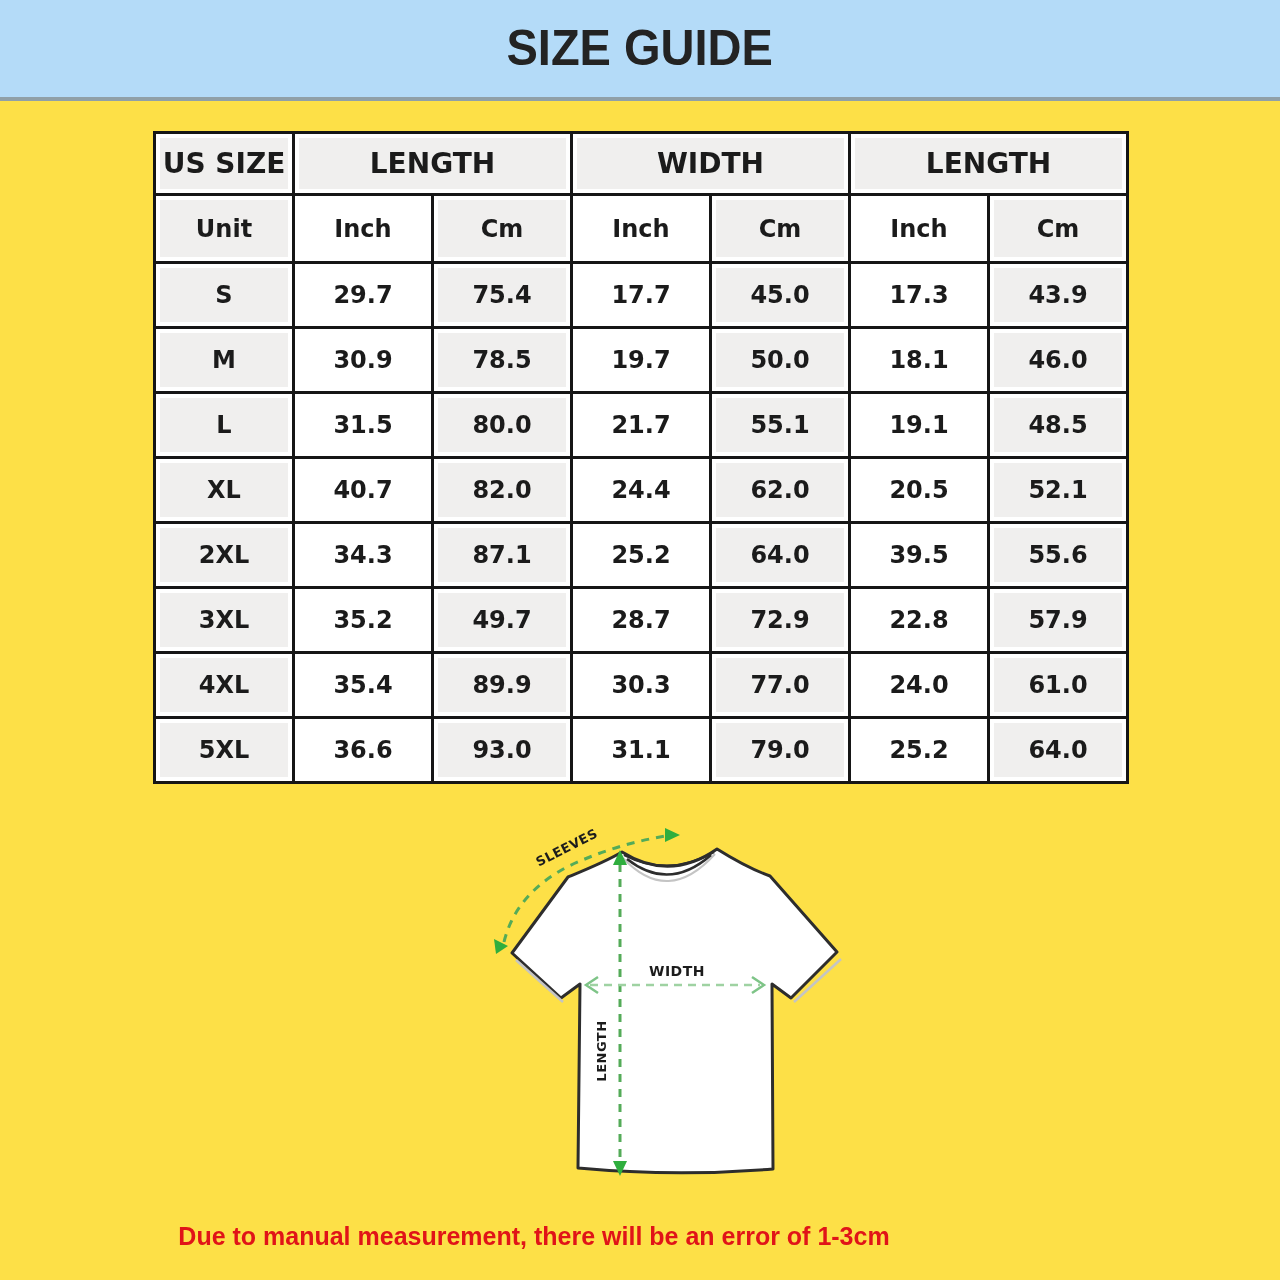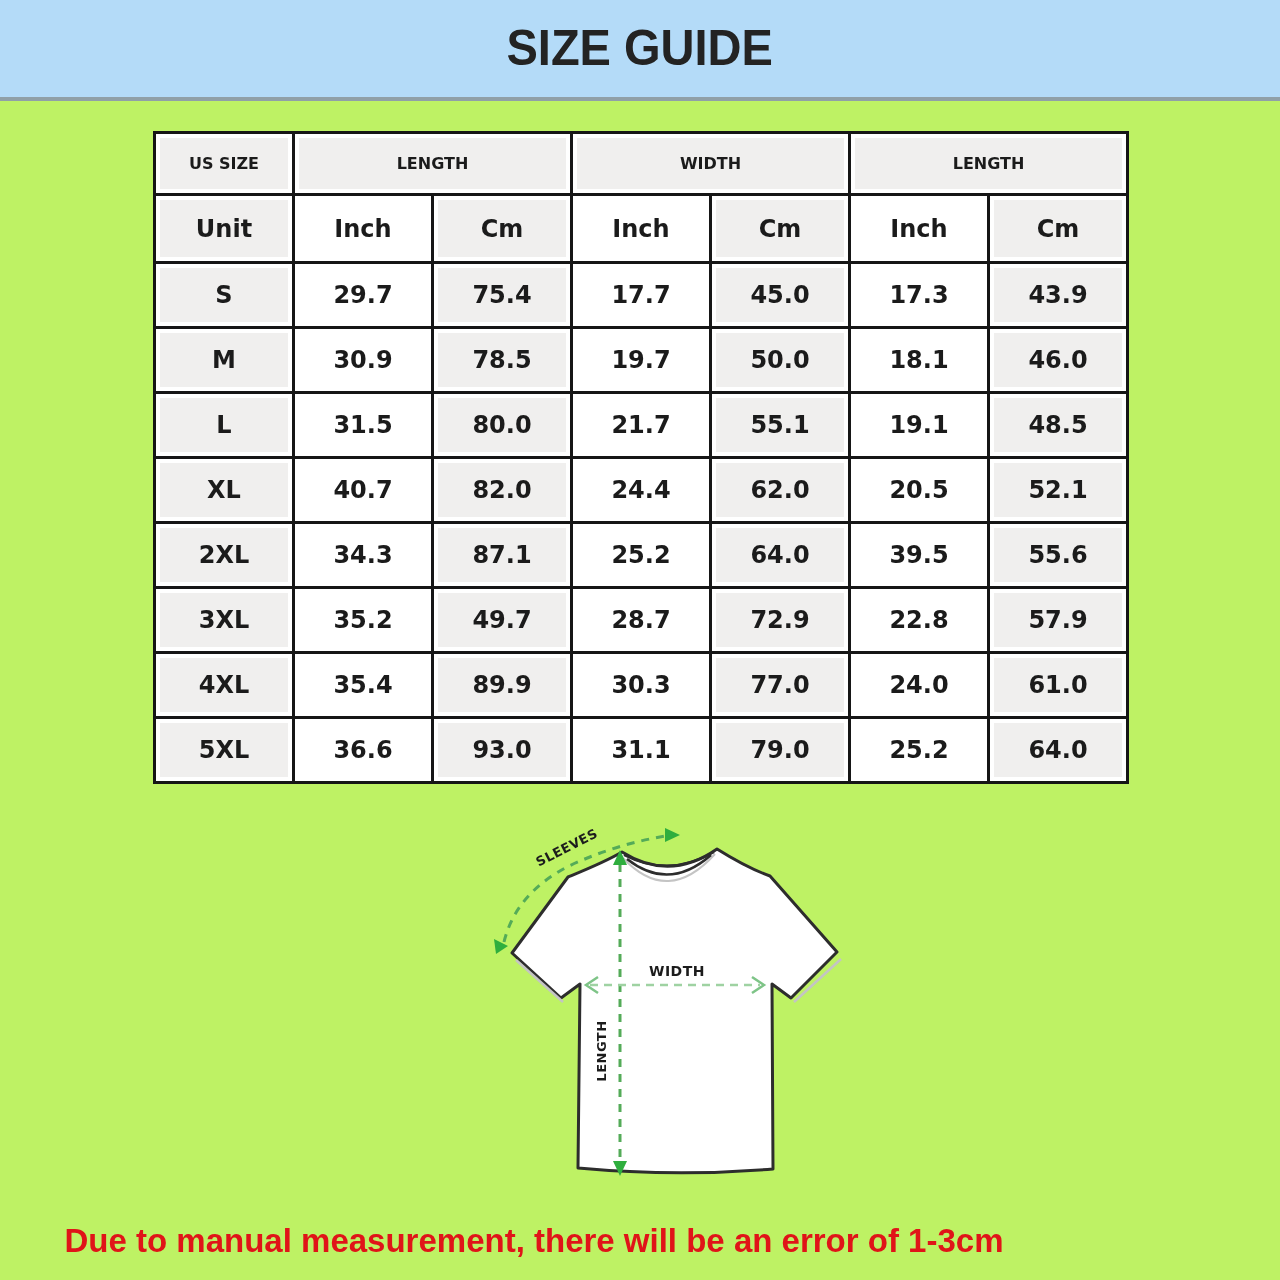--- a/index.html
+++ b/index.html
@@ -1,21 +1,21 @@
 <!DOCTYPE html>
 <html><head>
 <meta charset="utf-8">
 <style>
   * { margin: 0; padding: 0; box-sizing: border-box; }
   html, body { background: #ffffff; }
   .page {
     position: relative;
     width: 1280px;
     height: 1280px;
-    background: #bef264;
+    background: #fde047;
     overflow: hidden;
     font-family: "DejaVu Sans", "Liberation Sans", sans-serif;
   }
 
   
   .banner {
     position: absolute;
     top: 0; left: 0;
     width: 1280px;
     height: 101px;
@@ -47,21 +47,21 @@
   }
   .size-table th, .size-table td {
     border: 3px solid #161616;
     text-align: center;
     vertical-align: middle;
     color: #1b1b1b;
     font-weight: 700;
     font-size: 24px;
     padding: 0;
   }
-  .size-table thead tr.group-row th { height: 62px; font-size: 16px; }
+  .size-table thead tr.group-row th { height: 62px; font-size: 28px; }
   .size-table thead tr.unit-row th  { height: 68px; }
   .size-table tbody td { height: 65px; }
   .size-table .shade {
     background: #f0efee;
     box-shadow: inset 0 0 0 4px #ffffff;
   }
   .size-table .plain { background: #ffffff; }
 
   
   .diagram {
@@ -79,21 +79,21 @@
     letter-spacing: 0.5px;
   }
 
   
   .note {
     position: absolute;
     top: 1222px;
     left: 0;
     width: 1068px;
     text-align: center;
-    font-size: 33px;
+    font-size: 25px;
     font-weight: 700;
     color: #e01418;
     font-family: "Liberation Sans", sans-serif;
   }
 </style>
 </head>
 <body>
 
 <div class="page">
 

